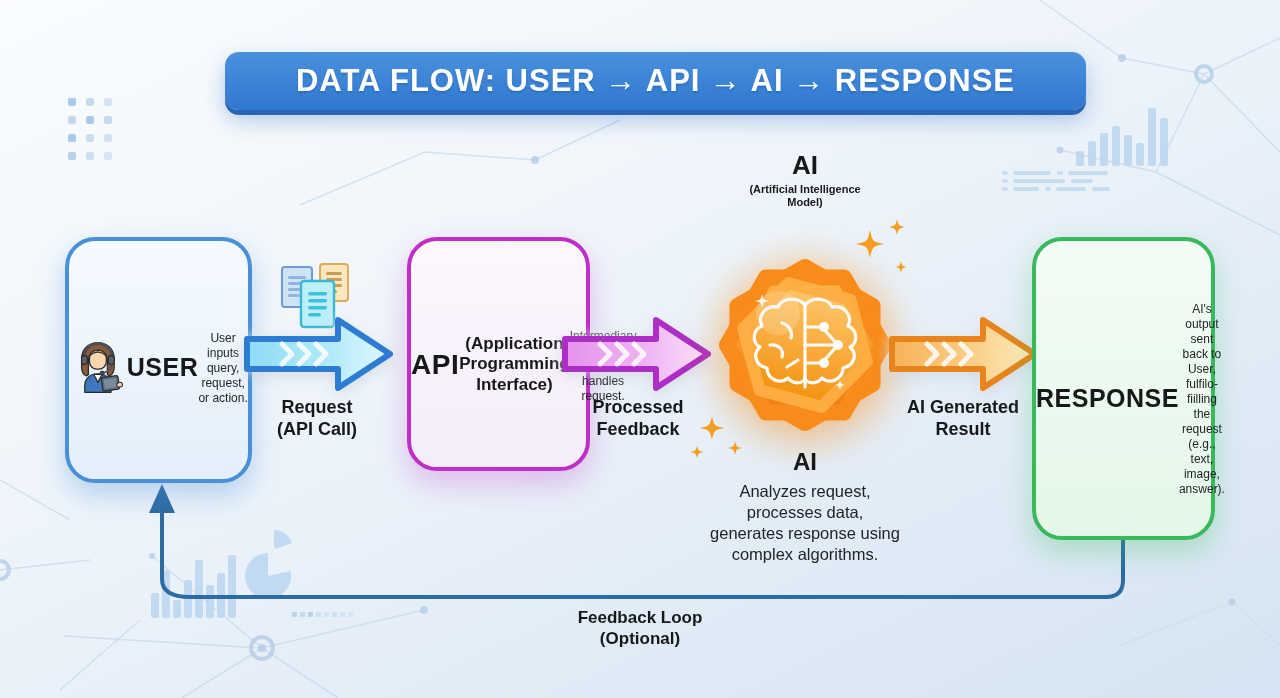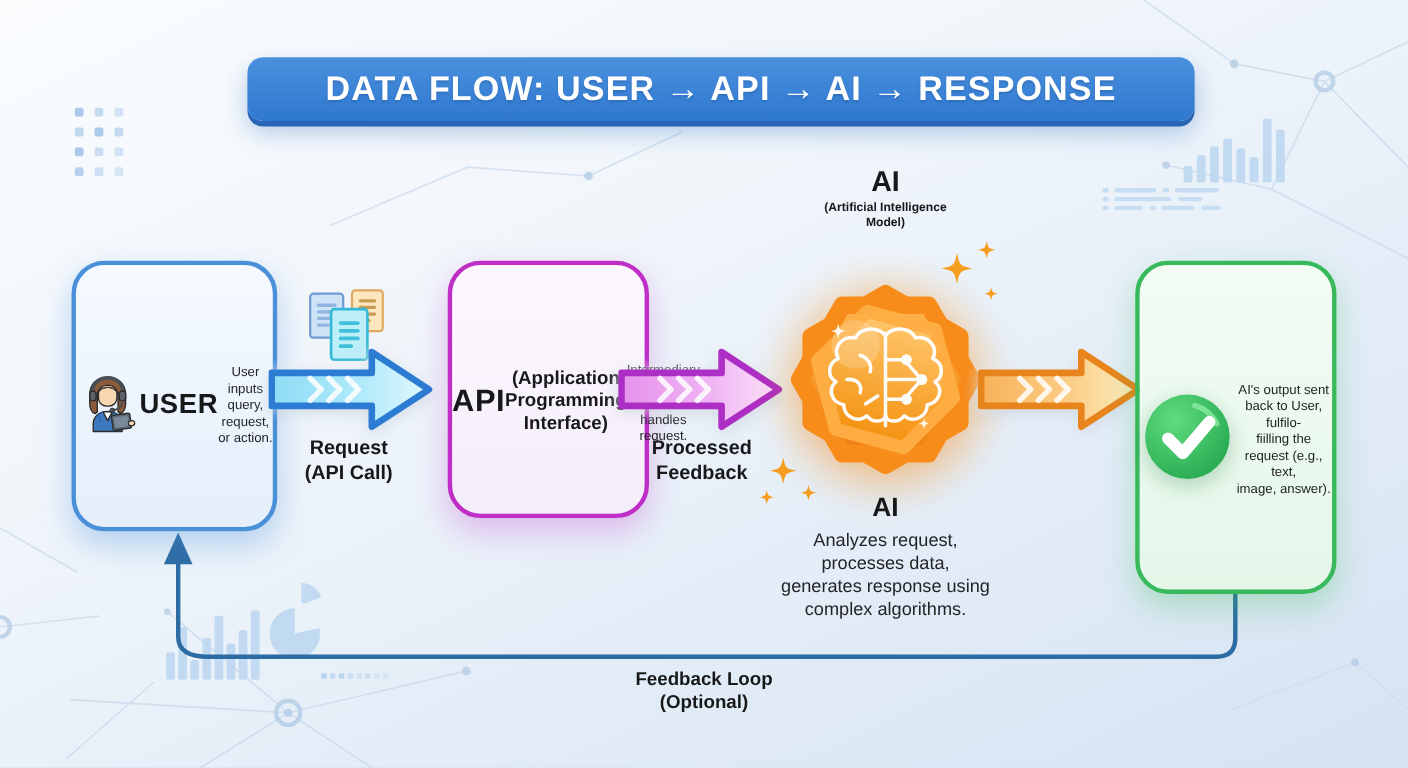--- a/index.html
+++ b/index.html
@@ -358,33 +358,36 @@
           <stop offset="1" stop-color="#feedc4"></stop>
       </linearGradient>
     </defs>
     <path d="M3,31 H94 V12 L146,46 L94,80 V61 H3 Z" fill="url(#gradOrangeArrow)" stroke="#e8841c" stroke-width="6" stroke-linejoin="round"></path>
     <g stroke="#ffffff" stroke-width="5" fill="none" stroke-linecap="round" stroke-linejoin="round" opacity="0.85">
       <path d="M38,36 L48,46 L38,56"></path>
         <path d="M55,36 L65,46 L55,56"></path>
         <path d="M72,36 L82,46 L72,56"></path>
     </g>
   </svg>
+  <div class="abs arrow-label pre lbl-result">AI Generated
+Result</div>
 
   <div class="abs node-box box-response">
     <svg width="104" height="104" viewBox="0 0 104 104" style="filter:drop-shadow(0 6px 10px rgba(30,120,60,.3))">
       <defs>
         <radialGradient id="gradGreen" cx="0.35" cy="0.3" r="0.9">
           <stop offset="0" stop-color="#5fdd7e"></stop>
             <stop offset="1" stop-color="#1da149"></stop>
         </radialGradient>
       </defs>
       <circle cx="52" cy="52" r="46" fill="url(#gradGreen)"></circle>
       <path d="M60,18 a40,40 0 0 1 24,20" stroke="#8aeaa2" stroke-width="6" fill="none" stroke-linecap="round" opacity=".8"></path>
       <path d="M31,54 L47,70 L76,36" stroke="#ffffff" stroke-width="13" fill="none" stroke-linecap="round" stroke-linejoin="round"></path>
     </svg>
+    <div class="node-title">RESPONSE</div>
     <div class="node-desc pre">AI's output sent
 back to User, fulfilo-
 fiilling the
 request (e.g., text,
 image, answer).</div>
   </div>
 
   <div class="abs feedback-label pre">Feedback Loop
 (Optional)</div>
 

